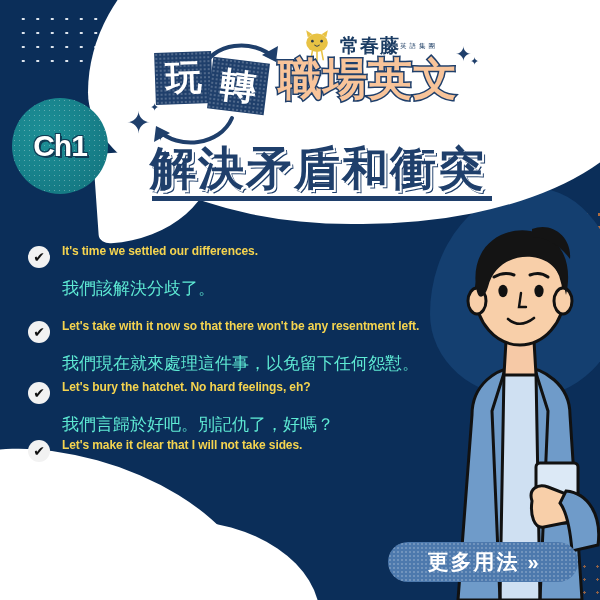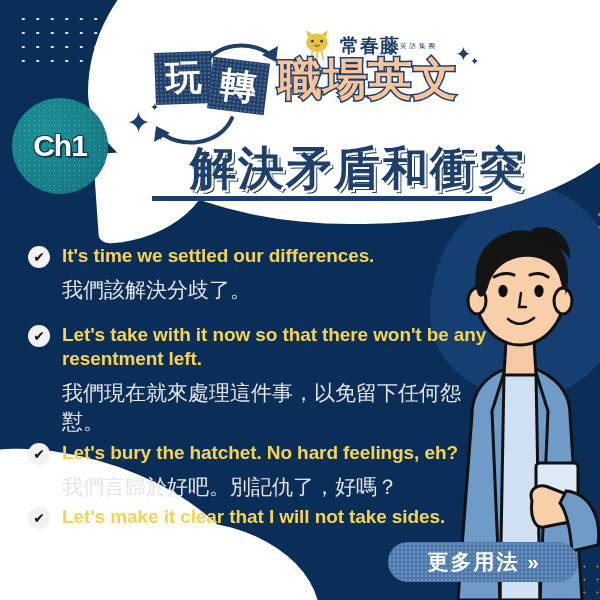--- a/index.html
+++ b/index.html
@@ -118,21 +118,20 @@
     white-space:nowrap;
     margin-left:10px;
   }
   #title-sub{
     position:absolute;left:150px;top:138px;
     font-size:46px;font-weight:bold;letter-spacing:2px;
     color:#1f3f6b;
     text-shadow:2px 2px 0 #ffffff, 3px 3px 0 #1f3f6b;
     font-family:"DejaVu Sans","Liberation Sans",sans-serif;
     white-space:nowrap;
-    margin-left:40px;
   }
   #title-underline{
     position:absolute;left:152px;top:196px;width:340px;height:5px;
     background:#1f3f6b;
   }
 
   
   .sparkle{position:absolute;color:#1f3f6b;line-height:1;}
   #sparkle-a{left:126px;top:108px;font-size:30px;}
   #sparkle-b{left:154px;top:128px;font-size:15px;}
@@ -143,25 +142,25 @@
 
   
   #list{position:absolute;left:28px;top:244px;width:470px;}
   .item{position:relative;margin-bottom:10px;}
   .item .check{
     position:absolute;left:0;top:2px;width:22px;height:22px;border-radius:50%;
     background:#f2f2f2;display:flex;align-items:center;justify-content:center;
     color:#111111;font-size:14px;font-weight:bold;line-height:1;
   }
   .item .en{
-    margin-left:34px;color:#f5d44f;font-weight:bold;font-size:19px;line-height:1.25;
+    margin-left:34px;color:#f5d44f;font-weight:bold;font-size:12px;line-height:1.25;
     font-family:"Liberation Sans",sans-serif;letter-spacing:-.1px;
   }
   .item .zh{
-    margin-left:34px;color:#e5e5e5;font-size:21px;line-height:1.4;margin-top:8px;
+    margin-left:34px;color:#5eead4;font-size:17px;line-height:1.4;margin-top:18px;
     font-family:"DejaVu Sans","Liberation Sans",sans-serif;
   }
   #item-1{margin-bottom:18px;}
   #item-2{margin-bottom:4px;}
   #item-3{margin-bottom:2px;}
 
   
   #character{position:absolute;left:420px;top:215px;width:200px;height:385px;}
 
   

